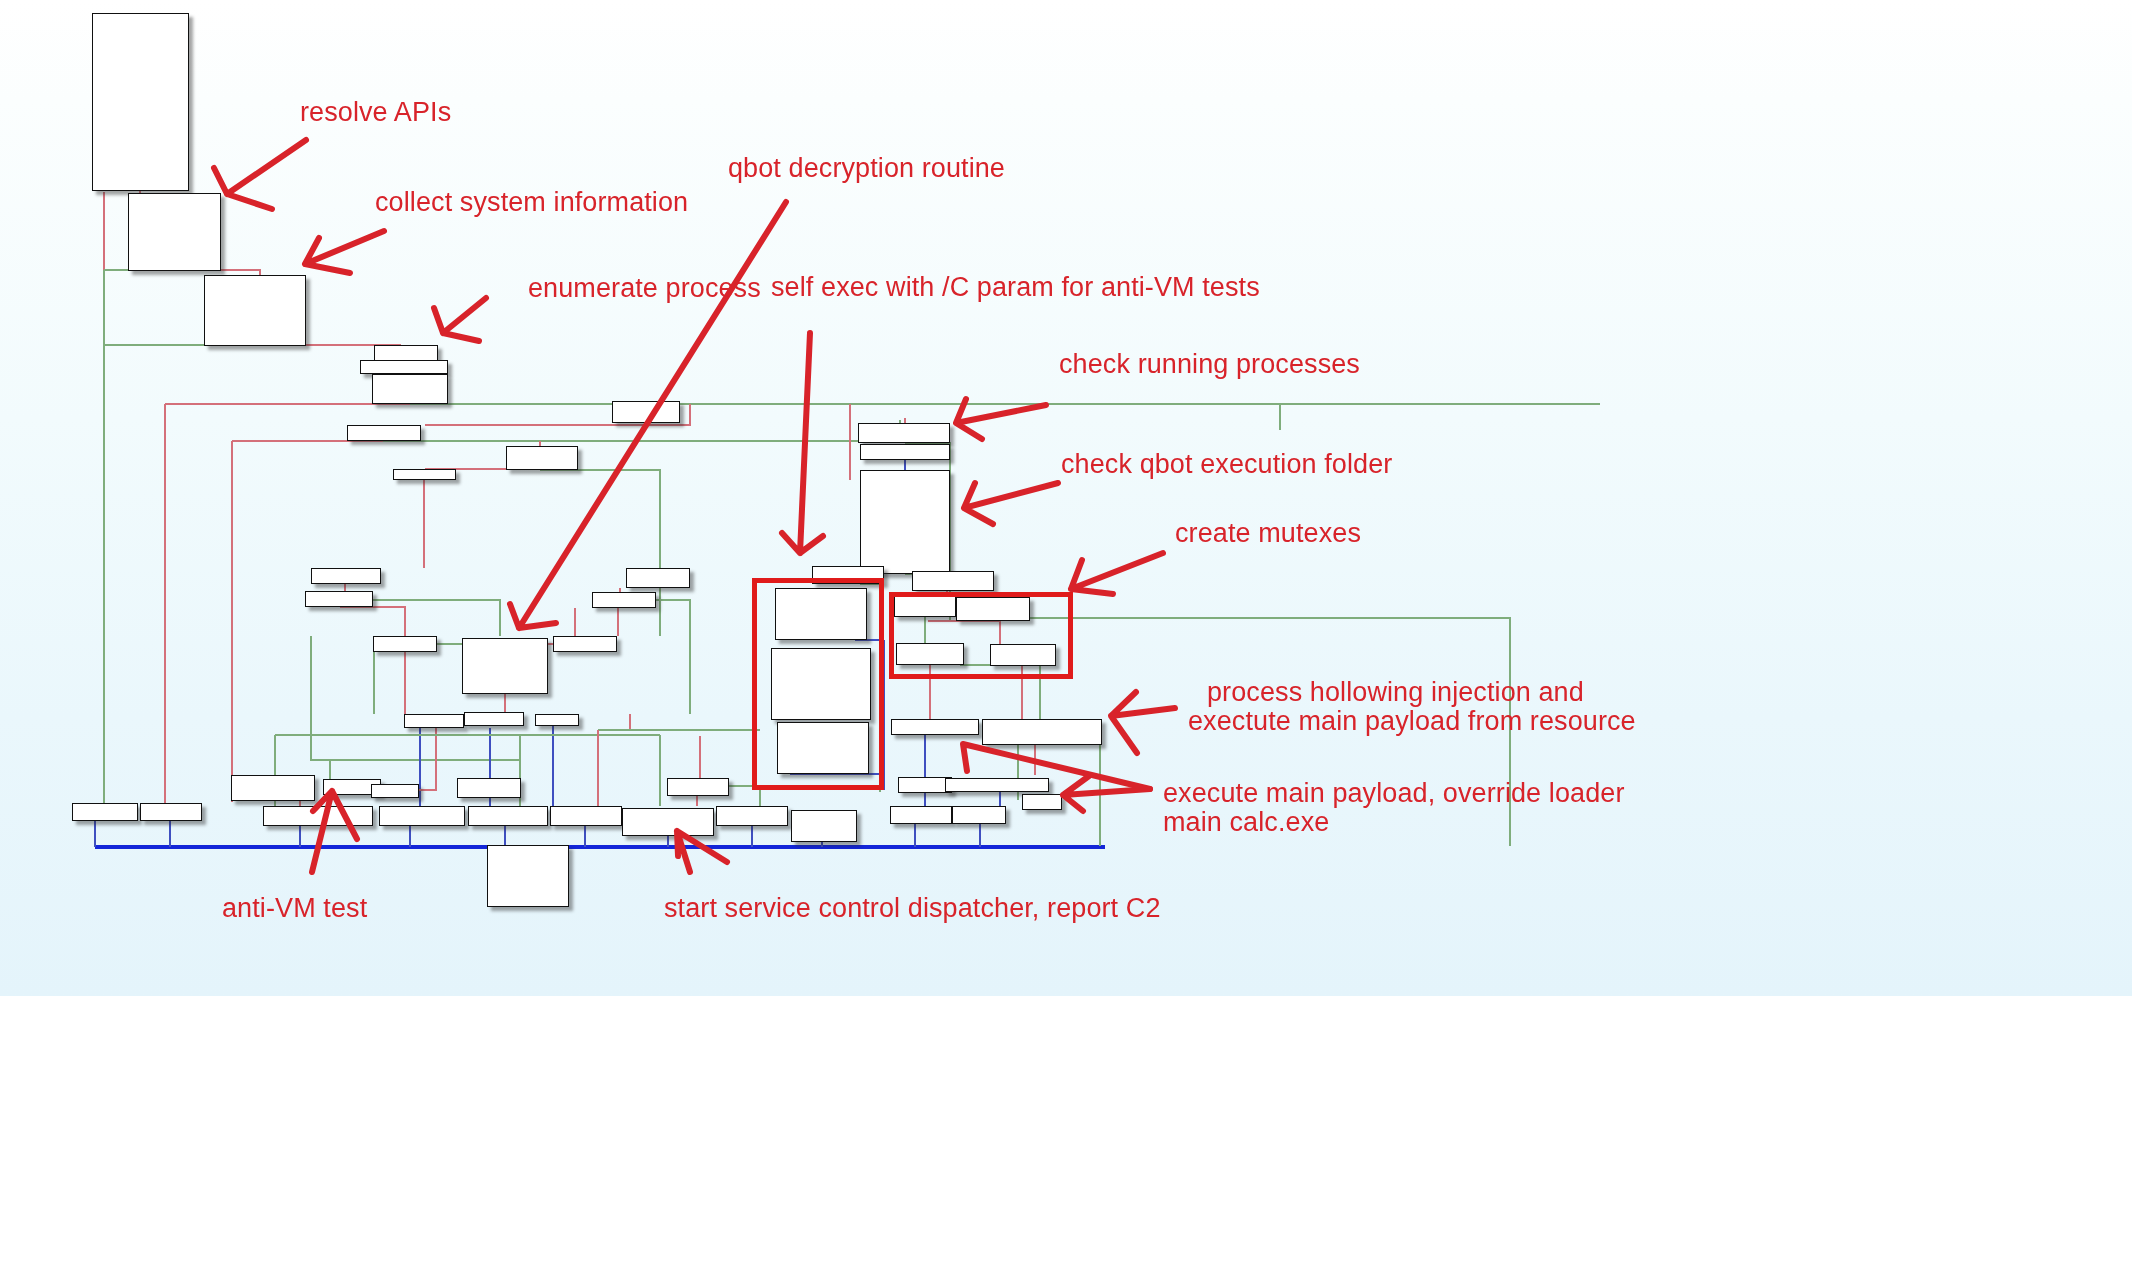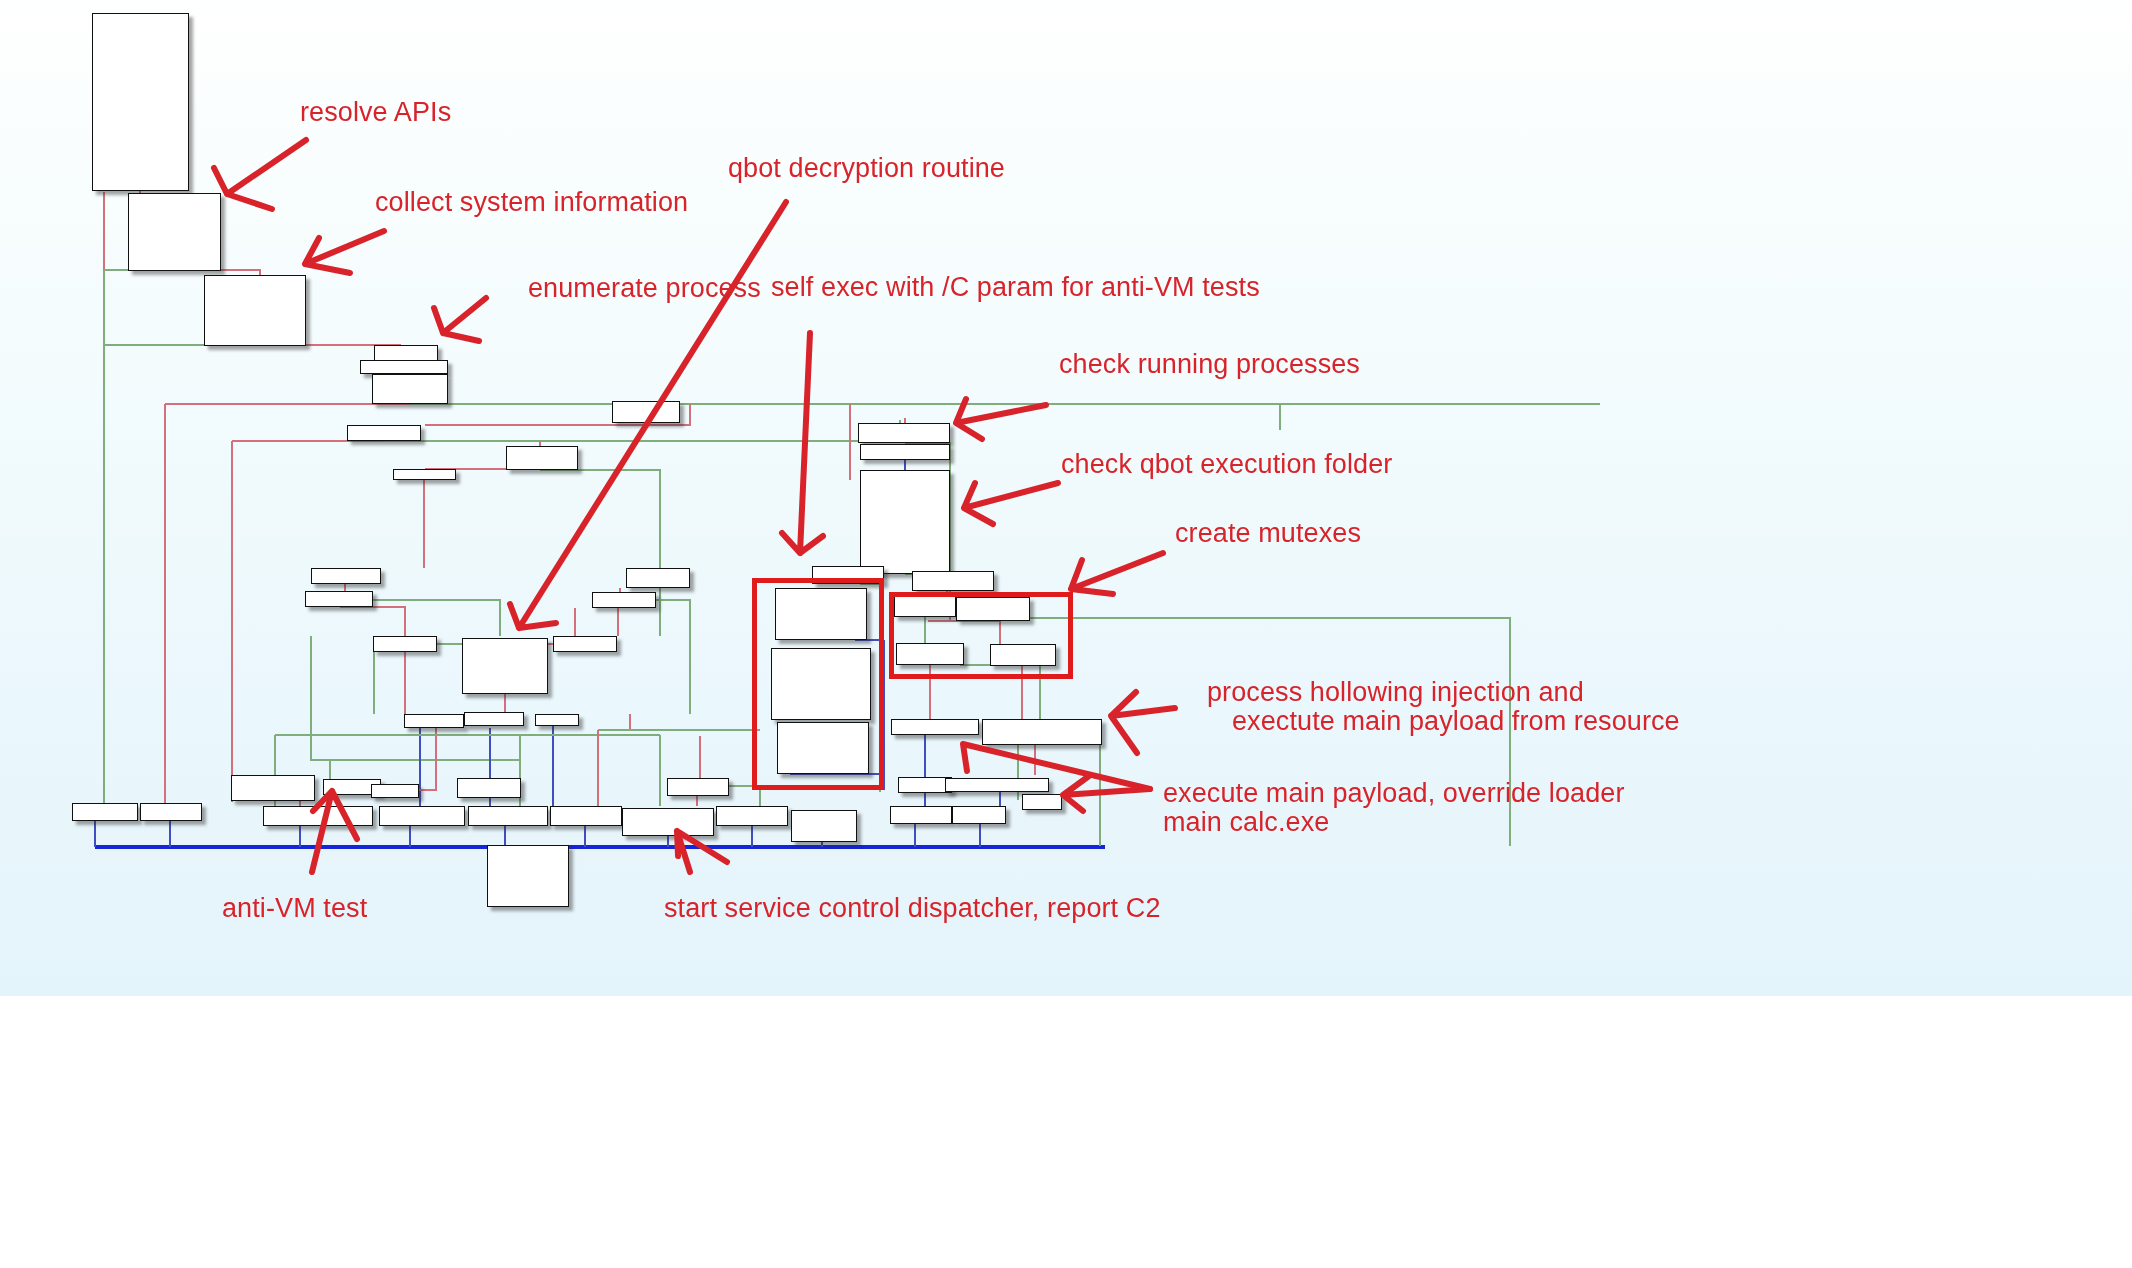--- a/index.html
+++ b/index.html
@@ -224,20 +224,20 @@
   <div id="anno-layer">
       <div class="anno" style="left: 300px; top: 96px;">resolve APIs</div>
       <div class="anno" style="left: 375px; top: 186px;">collect system information</div>
       <div class="anno" style="left: 728px; top: 152px;">qbot decryption routine</div>
       <div class="anno" style="left: 528px; top: 272px;">enumerate process</div>
       <div class="anno" style="left: 771px; top: 271px;">self exec with /C param for anti-VM tests</div>
       <div class="anno" style="left: 1059px; top: 348px;">check running processes</div>
       <div class="anno" style="left: 1061px; top: 448px;">check qbot execution folder</div>
       <div class="anno" style="left: 1175px; top: 517px;">create mutexes</div>
       <div class="anno" style="left: 1188px; top: 676px; margin-left: 19px;">process hollowing injection and</div>
-      <div class="anno" style="left: 1188px; top: 705px; margin-left: 44px;">exectute main payload from resource</div>
+      <div class="anno" style="left: 1188px; top: 705px;">exectute main payload from resource</div>
       <div class="anno" style="left: 1163px; top: 777px;">execute main payload, override loader</div>
       <div class="anno" style="left: 1163px; top: 806px;">main calc.exe</div>
       <div class="anno" style="left: 222px; top: 892px;">anti-VM test</div>
       <div class="anno" style="left: 664px; top: 892px;">start service control dispatcher, report C2</div>
     </div>
 
 </div>
 
 </body></html>

